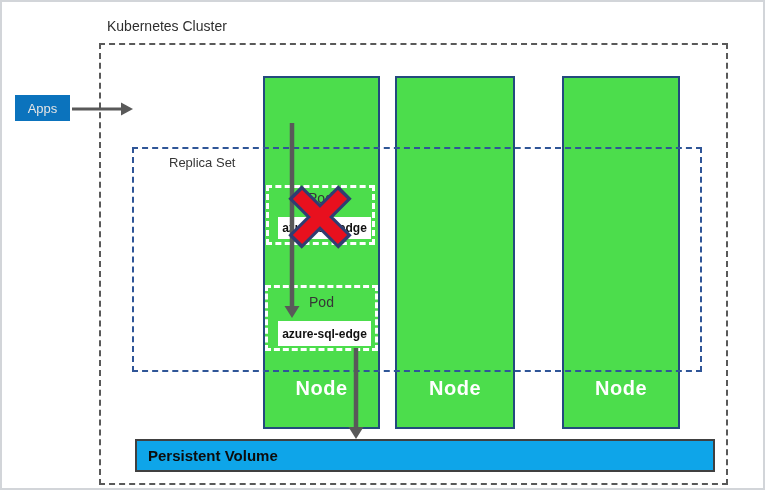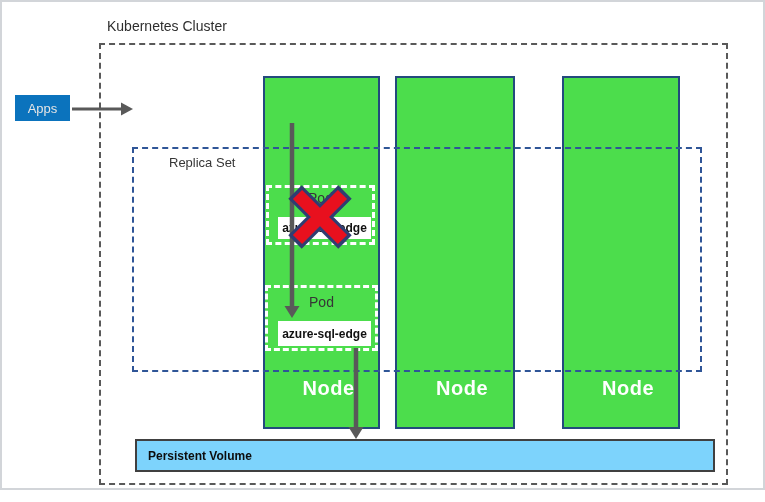--- a/index.html
+++ b/index.html
@@ -24,21 +24,21 @@
   
   .node{
     position:absolute;top:74px;height:353px;box-sizing:border-box;
     background:var(--node-green,#4cdd4c);border:2px solid var(--node-border,#234a7d);z-index:2;
   }
   .node1{left:261px;width:117px;}
   .node2{left:393px;width:120px;}
   .node3{left:560px;width:118px;}
   .node-label{
     position:absolute;left:0;top:299px;width:100%;text-align:center;
-    color:#fff;font-weight:bold;font-size:20px;letter-spacing:0.5px;padding-left:7px;
+    color:#fff;font-weight:bold;font-size:20px;letter-spacing:0.5px;
   }
   
   .replica-box{
     position:absolute;left:130px;top:145px;width:570px;height:225px;box-sizing:border-box;
     border:2px dashed var(--replica-set-border,#2f5597);z-index:3;background:transparent;
   }
   .replica-label{
     position:absolute;left:13px;top:6px;font-size:13px;color:#363636;white-space:nowrap;margin-left:22px;
   }
   
@@ -66,23 +66,23 @@
   .pod1 .container-chip{left:9px;top:29px;width:93px;height:22px;}
   .pod2 .container-chip{left:10px;top:33px;width:93px;height:25px;}
   .misspelled{
     text-decoration-style:wavy;
     text-decoration-color:var(--spellcheck-red,#e02020);
     text-decoration-thickness:1px;text-underline-offset:3px;text-decoration-skip-ink:none;
   }
   
   .pv-box{
     position:absolute;left:133px;top:437px;width:580px;height:33px;box-sizing:border-box;
-    background:#7dd3fc;border:2px solid var(--persistent-volume-border,#404040);
+    background:#0ea5e9;border:2px solid var(--persistent-volume-border,#404040);
     display:flex;align-items:center;padding-left:11px;z-index:2;
-    font-weight:bold;font-size:12px;color:#0d0d0d;
+    font-weight:bold;font-size:15px;color:#0d0d0d;
   }
   
   .overlay{position:absolute;left:0;top:0;width:765px;height:502px;z-index:6;pointer-events:none;}
   .arrow-line{stroke:var(--arrow-gray,#595959);fill:none;}
   .arrow-head{fill:var(--arrow-gray,#595959);stroke:none;}
   .x-outline{stroke:var(--error-outline,#303d72);fill:none;}
   .x-red{stroke:var(--error-red,#e8101e);fill:none;}
 </style>
 </head>
 <body>

